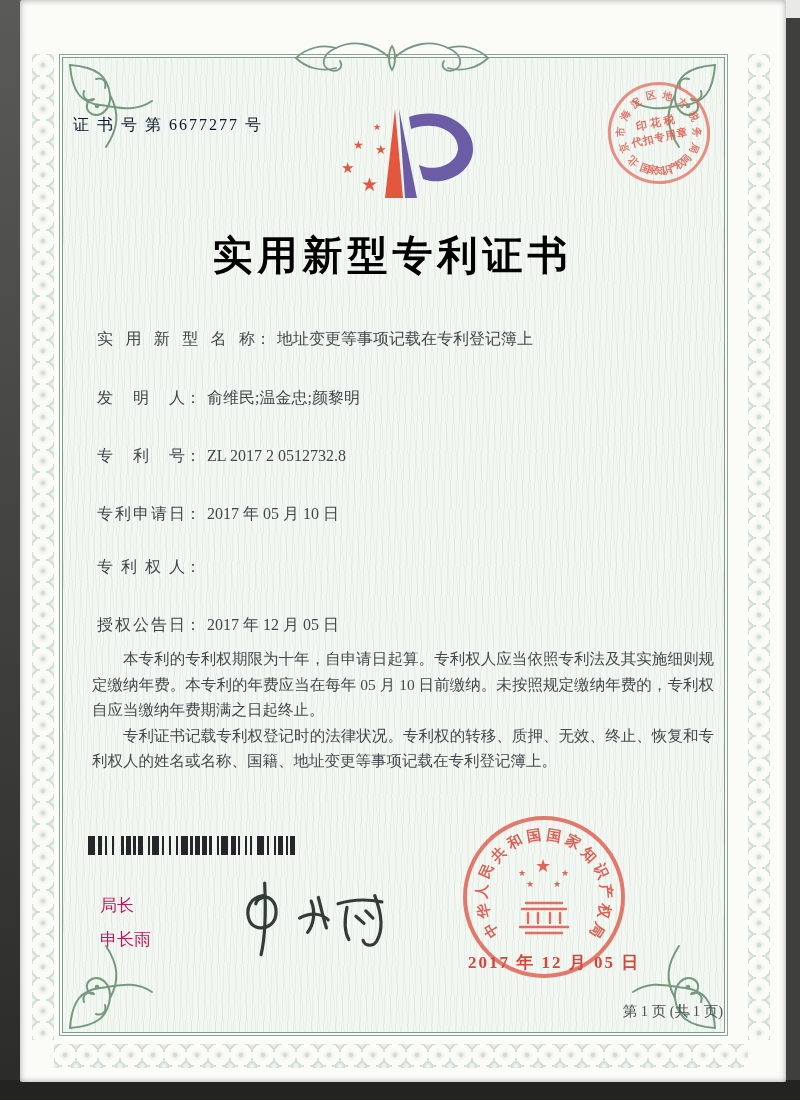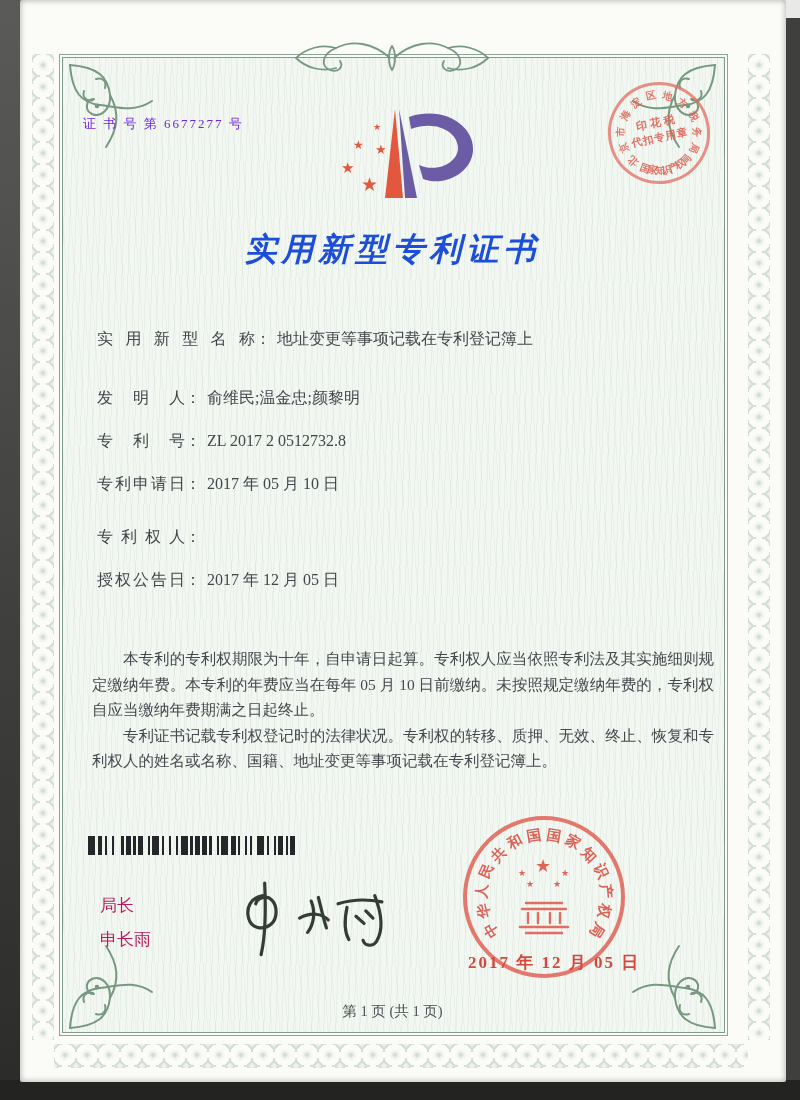--- a/index.html
+++ b/index.html
@@ -32,31 +32,31 @@
        repeating-linear-gradient(92deg, rgba(126,163,141,.10) 0 1px, transparent 1px 6px),
        repeating-linear-gradient(86deg, rgba(126,163,141,.07) 0 1px, transparent 1px 8px);}
 
   .corner{width:92px;height:92px;color:#76997f;}
   .c-tl{left:66px;top:61px;}
   .c-tr{left:627px;top:61px;transform:scaleX(-1);}
   .c-bl{left:66px;top:940px;transform:scaleY(-1);}
   .c-br{left:627px;top:940px;transform:scale(-1,-1);}
   .top-ornament{left:272px;top:36px;width:240px;height:44px;color:#76997f;}
 
-  .cert-no{left:83px;top:115px;font-size:13px;letter-spacing:2px;color:#6d28d9;}
+  .cert-no{left:73px;top:115px;font-size:16px;letter-spacing:2px;color:#0f172a;}
 
   .logo{left:333px;top:103px;width:150px;height:100px;}
   .logo .star{position:absolute;color:#e4573f;line-height:1;}
 
-  .title{left:62px;top:228px;width:661px;text-align:center;font-size:32px;font-weight:bold;
-         letter-spacing:5px;color:#1d4ed8;font-style:italic;}
+  .title{left:62px;top:228px;width:661px;text-align:center;font-size:40px;font-weight:bold;
+         letter-spacing:5px;color:#000000;}
 
   .fields{left:97px;top:329px;width:604px;font-size:16px;color:#43474b;}
   .frow{display:flex;align-items:baseline;}
-  .frow + .frow{margin-top:22px;}
+  .frow + .frow{margin-top:37px;}
   .frow.r2{margin-top:38px;}
   .frow.r5{margin-top:32px;}
   .flabel{display:inline-block;text-align:justify;text-align-last:justify;}
   .w-wide{width:158px;}
   .w-std{width:88px;}
   .fcolon{margin-right:6px;}
 
   .paras{left:92px;top:646px;width:622px;font-size:15.5px;line-height:25.5px;
          color:#45494d;text-align:justify;}
   .paras p{margin:0;text-indent:2em;}
@@ -79,21 +79,21 @@
   .seal-date{left:468px;top:951px;font-size:17px;letter-spacing:2px;color:#d5473c;font-weight:bold;}
 
   
   .tax-seal{left:608px;top:82px;width:96px;height:96px;border:3px solid rgba(228,108,96,.75);
             transform:rotate(-12deg);}
   .tax-seal .arc-layer span{color:rgba(222,95,82,.85);font-weight:bold;}
   .tax-center{left:0;width:100%;text-align:center;color:rgba(222,95,82,.9);font-weight:bold;}
   .tax-l1{top:30px;font-size:11px;letter-spacing:3px;}
   .tax-l2{top:46px;font-size:10.5px;letter-spacing:1px;}
 
-  .footer{left:62px;top:1002px;width:661px;text-align:center;font-size:14.5px;color:#4b5054;}
+  .footer{left:62px;top:1002px;width:661px;text-align:right;font-size:14.5px;color:#4b5054;}
 </style>
 </head>
 <body>
 
 <div class="abs edge-left"></div>
 <div class="abs edge-right"></div>
 <div class="abs edge-bottom"></div>
 
 <div class="abs page"></div>
 

